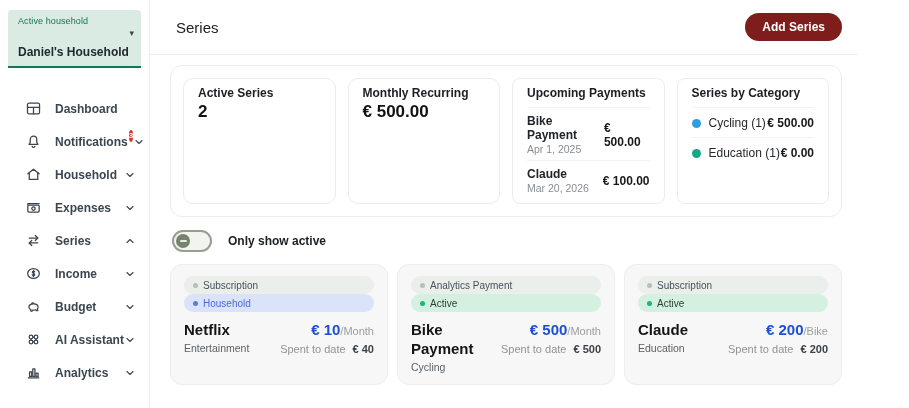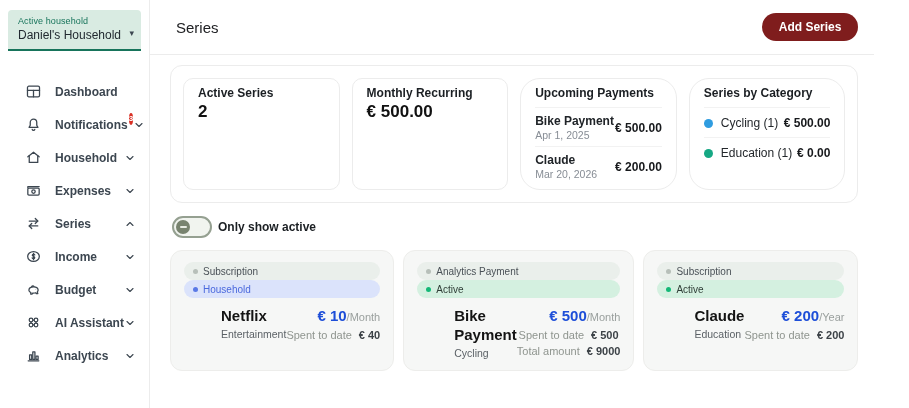--- a/index.html
+++ b/index.html
@@ -5,21 +5,21 @@
   * { margin:0; padding:0; box-sizing:border-box; }
   html,body { width:909px; height:408px; background:#fff; overflow:hidden;
     font-family:"Liberation Sans", sans-serif; color:#1f2328; }
   .app { display:flex; width:858px; height:408px; }
 
   
   .sidebar { width:150px; min-width:150px; border-right:1px solid #ececec; background:#fff; }
   .household { margin:10px 8px 0 8px; background:#d9ebe2; border-radius:4px 4px 0 0;
     border-bottom:2px solid #17745b; padding:6px 8px 7px 10px; position:relative; cursor:pointer; }
   .household .hh-label { font-size:9px; color:#17745b; letter-spacing:.1px; }
-  .household .hh-value { font-size:12px; font-weight:normal; color:#222a31; margin-top:2px; white-space:nowrap; }
+  .household .hh-value { font-size:12px; font-weight:bold; color:#222a31; margin-top:19px; white-space:nowrap; }
   .household .hh-caret { position:absolute; right:7px; top:18px; font-size:9px; color:#3c4650; }
 
   .nav { margin-top:24px; }
   .nav-item { height:33px; display:flex; align-items:center; padding:0 13px 0 25px;
     color:#3c4650; font-size:12px; font-weight:bold; cursor:pointer; position:relative; }
   .nav-item .nicon { width:17px; height:17px; margin-right:13px; flex:0 0 17px; display:flex; }
   .nav-item svg { width:17px; height:17px; stroke:#3c4650; fill:none; stroke-width:1.8;
     stroke-linecap:round; stroke-linejoin:round; }
   .nav-item .chev { margin-left:auto; display:flex; }
   .nav-item .chev svg { width:12px; height:12px; stroke-width:2.2; }
@@ -38,38 +38,38 @@
     padding:0 17px; font-size:12px; font-weight:bold; font-family:inherit; cursor:pointer; }
 
   .content { padding:10px 16px 0 20px; }
 
   .stats-panel { border:1px solid #ececec; border-radius:12px; padding:12px;
     display:grid; grid-template-columns:1fr 1fr 1fr 1fr; gap:12px; }
   .stat-card { border:1px solid #ececec; border-radius:10px; padding:7px 14px 8px; background:#fff; }
   .stat-label { font-size:12px; font-weight:bold; color:#1b1f23; line-height:14px; }
   .stat-value { font-size:17px; font-weight:bold; color:#111; line-height:19px; margin-top:2px; }
 
-  .list-card { border:1px solid #ececec; border-radius:20px; padding:7px 14px 4px; background:#fff; }
+  .list-card { border:1px solid #ececec; border-radius:8px; padding:7px 14px 4px; background:#fff; }
   .list-title { font-size:12px; font-weight:bold; color:#1b1f23; line-height:15px; padding-bottom:6px;
     border-bottom:1px solid #f2f2f2; }
   .pay-row { display:flex; align-items:center; justify-content:space-between; padding:6px 0 5px; }
   .pay-row + .pay-row { border-top:1px solid #f2f2f2; }
   .pay-name { font-size:12px; font-weight:bold; color:#202428; line-height:14px; }
   .pay-date { font-size:10.5px; color:#878d95; line-height:12px; margin-top:1px; }
   .pay-amt { font-size:12px; font-weight:bold; color:#17191c; }
 
   .cat-row { display:flex; align-items:center; padding:8px 0 7px; }
   .cat-row + .cat-row { border-top:1px solid #f2f2f2; }
   .cat-dot { width:9px; height:9px; border-radius:50%; margin-right:8px; }
   .dot-cycling { background:#2f9ce0; }
   .dot-education { background:#16a884; }
   .cat-name { font-size:12px; color:#24282c; }
   .cat-amt { margin-left:auto; font-size:12px; font-weight:bold; color:#17191c; }
 
-  .toggle-row { display:flex; align-items:center; gap:6px; margin:13px 0 12px 2px; }
+  .toggle-row { display:flex; align-items:center; gap:16px; margin:13px 0 12px 2px; }
   .switch { width:40px; height:22px; border-radius:11px; background:#f1f4ef; border:2px solid #95a091;
     position:relative; cursor:pointer; }
   .switch .thumb { position:absolute; left:2px; top:2px; width:14px; height:14px; border-radius:50%;
     background:#78836f; display:flex; align-items:center; justify-content:center; }
   .switch .minus { width:7px; height:2px; border-radius:1px; background:#e7ebe2; }
   .toggle-label { font-size:12px; font-weight:bold; color:#1b1f23; }
 
   .series-grid { display:grid; grid-template-columns:repeat(3,1fr); gap:9px; }
   .series-card { background:#f6f7f6; border:1px solid #ededeb; border-radius:12px;
     padding:11px 13px 10px; min-height:95px; cursor:pointer; }
@@ -78,21 +78,21 @@
     height:18px; font-size:10px; font-weight:500; }
   .pill .pdot { width:5px; height:5px; border-radius:50%; }
   .pill-type { background:#eaefeb; color:#4a5157; }
   .pill-type .pdot { background:#b7bfb9; }
   .pill-completed { background:#dbe3fb; color:#4b69dd; }
   .pill-completed .pdot { background:#5a79e6; }
   .pill-active { background:#d4f0e0; color:#2f3e37; }
   .pill-active .pdot { background:#14b877; }
 
   .card-body { display:flex; justify-content:space-between; }
-  .cb-left { min-width:0;margin-left:37px; }
+  .cb-left { min-width:0; }
   .cb-title { font-size:15px; font-weight:bold; color:#141414; line-height:19px; }
   .cb-cat { font-size:10.5px; color:#5b6166; line-height:14px; margin-top:2px; }
   .cb-right { text-align:right; }
   .cb-price { line-height:19px; white-space:nowrap; }
   .cb-amount { font-size:15px; font-weight:bold; color:#1d4ed8; }
   .cb-period { font-size:11px; color:#9aa09e; }
   .cb-row { font-size:11px; line-height:15px; margin-top:1px; white-space:nowrap;text-align:center; }
   .cb-row .rlabel { color:#8f958f; }
   .cb-row .rvalue { color:#3c4247; font-weight:bold; margin-left:7px; }
 </style>
@@ -283,21 +283,21 @@
               <div class="pay-name">Bike Payment</div>
               <div class="pay-date">Apr 1, 2025</div>
             </div>
             <div class="pay-amt">€ 500.00</div>
           </div>
           <div class="pay-row">
             <div>
               <div class="pay-name">Claude</div>
               <div class="pay-date">Mar 20, 2026</div>
             </div>
-            <div class="pay-amt">€ 200.00</div>
+            <div class="pay-amt">€ 100.00</div>
           </div>
         </div>
 
         <div class="list-card">
           <div class="list-title">Series by Category</div>
           <div class="cat-row">
             <span class="cat-dot dot-cycling"></span>
             <span class="cat-name">Cycling (1)</span>
             <span class="cat-amt">€ 500.00</span>
           </div>
@@ -356,21 +356,20 @@
               </span>
           </div>
           <div class="card-body">
             <div class="cb-left">
               <div class="cb-title">Bike Payment</div>
               <div class="cb-cat">Cycling</div>
             </div>
             <div class="cb-right">
               <div class="cb-price"><span class="cb-amount">€ 500</span><span class="cb-period">/Month</span></div>
               <div class="cb-row"><span class="rlabel">Spent to date</span><span class="rvalue">€ 500</span></div>
-              <div class="cb-row"><span class="rlabel">Total amount</span><span class="rvalue">€ 9000</span></div>
             </div>
           </div>
         </div>
 
         <div class="series-card">
           <div class="badges">
             <span class="pill pill-type">
                 <span class="pdot"></span>
                 <span>Subscription</span>
               </span>
@@ -378,21 +377,21 @@
                 <span class="pdot"></span>
                 <span>Active</span>
               </span>
           </div>
           <div class="card-body">
             <div class="cb-left">
               <div class="cb-title">Claude</div>
               <div class="cb-cat">Education</div>
             </div>
             <div class="cb-right">
-              <div class="cb-price"><span class="cb-amount">€ 200</span><span class="cb-period">/Year</span></div>
+              <div class="cb-price"><span class="cb-amount">€ 200</span><span class="cb-period">/Bike</span></div>
               <div class="cb-row"><span class="rlabel">Spent to date</span><span class="rvalue">€ 200</span></div>
             </div>
           </div>
         </div>
 
       </section>
     </div>
   </main>
 </div>
 

